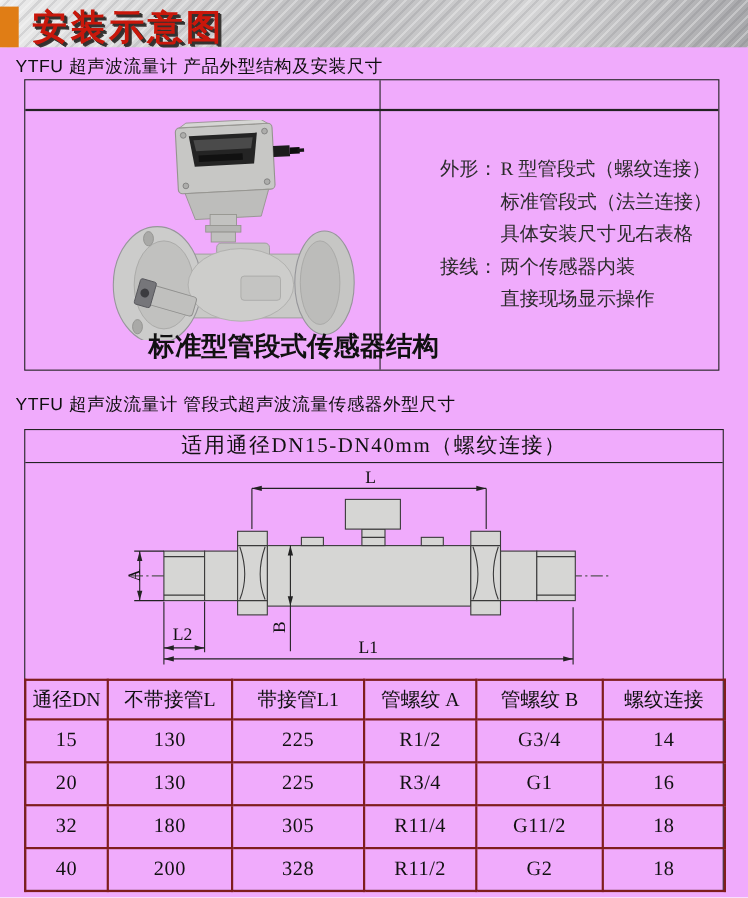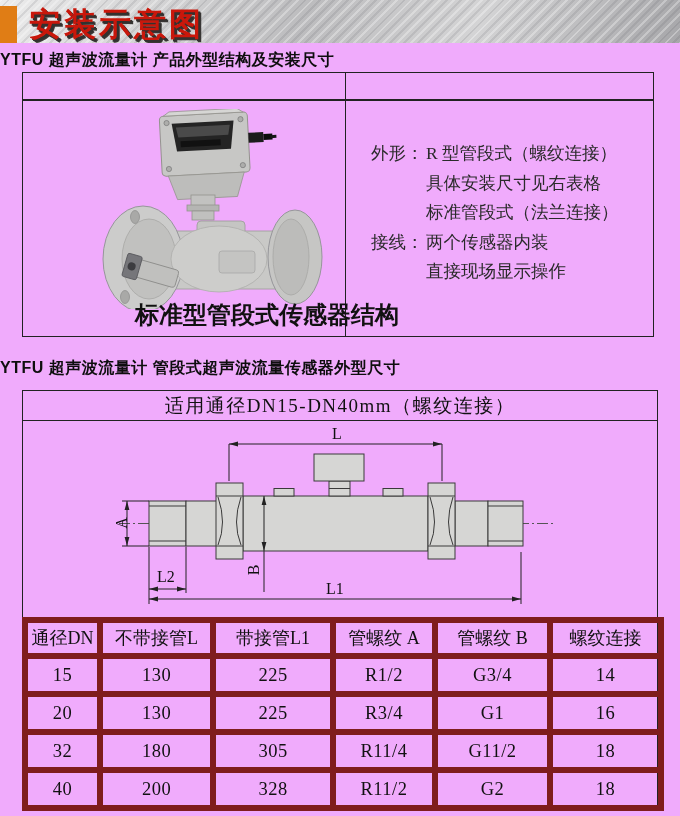--- a/index.html
+++ b/index.html
@@ -19,37 +19,37 @@
     position:absolute; left:0; top:6px; width:17px; height:37px; background:#e07d15;
   }
   .banner h1 {
     position:absolute; left:29px; top:3px;
     font-family:"Liberation Sans","DejaVu Sans",sans-serif;
     font-size:32px; font-weight:900; letter-spacing:3px;
     color:#c9170b; text-shadow:2px 2px 0 #33312f, 3px 3px 0 #3a3836;
   }
   
   .h-sec {
-    position:absolute; left:0;
+    position:absolute; left:14px;
     font-family:"Liberation Sans","DejaVu Sans",sans-serif;
-    font-size:16px; font-weight:bold; color:#0e0e0e; letter-spacing:0.5px;
+    font-size:16px; font-weight:normal; color:#0e0e0e; letter-spacing:0.5px;
   }
   .h-sec1 { top:50px; }
   .h-sec2 { top:358px; }
   
   .t1 {
     position:absolute; left:22px; top:72px; width:632px; height:265px;
     border:1px solid #222;
   }
   .t1-hrow { position:absolute; left:0; top:0; width:100%; height:28px; border-bottom:2px solid #222; }
   .t1-vline { position:absolute; left:322px; top:0; width:0; height:100%; border-left:1px solid #222; }
   .t1-left  { position:absolute; left:0; top:28px; width:322px; height:235px; }
   .t1-right { position:absolute; left:323px; top:28px; width:308px; height:235px; padding:38px 0 0 25px; }
   .desc-line { font-size:17.5px; line-height:29.5px; color:#2b2b2b; white-space:nowrap; }
-  .desc-line .dl { display:inline-block; width:55px; }
+  .desc-line .dl { display:inline-block; width:55px;margin-left:29px; }
   .photo-wrap { position:absolute; left:76px; top:8px; width:224px; height:200px; }
   .caption {
     position:absolute; left:112px; bottom:5px; white-space:nowrap;
     font-family:"Liberation Sans","DejaVu Sans",sans-serif;
     font-size:24px; font-weight:bold; color:#111;
   }
   
   .t2 {
     position:absolute; left:22px; top:390px; width:636px; height:420px;
     border:1px solid #222;
@@ -58,21 +58,21 @@
     position:absolute; left:0; top:0; width:100%; height:30px; border-bottom:1px solid #222;
     text-align:center; font-size:19px; letter-spacing:1.5px; line-height:29px; color:#111;
   }
   .t2-drawing { position:absolute; left:0; top:31px; width:634px; height:195px; }
   .t2-drawing svg { display:block; }
   table.t2-data {
     position:absolute; left:-1px; top:226px; width:636px; height:194px;
     border-collapse:collapse; table-layout:fixed;
   }
   table.t2-data th, table.t2-data td {
-    border:6px solid #7f1d1d; text-align:center; vertical-align:middle;
+    border:2px solid #7f1d1d; text-align:center; vertical-align:middle;
     font-weight:normal; color:#111; padding:0;
   }
   table.t2-data th { font-size:18px; height:36px; }
   table.t2-data td { font-size:18.5px; height:31px; letter-spacing:0.5px;margin-left:47px; }
   .dim-text { font-family:"Liberation Serif","DejaVu Serif",serif; font-size:16px; fill:#111; }
 </style>
 </head>
 <body>
 
 <div class="page">
@@ -134,22 +134,22 @@
             <rect x="24" y="155" width="15" height="24" rx="2" fill="#76767a" stroke="#55555a" stroke-width="0.8"></rect>
             <circle cx="31" cy="167" r="4" fill="#3c3c40"></circle>
           </g>
         </svg>
       </div>
       <div class="caption">标准型管段式传感器结构</div>
     </div>
 
     <div class="t1-right">
       <div class="desc-line"><span class="dl">外形：</span><span>R 型管段式（螺纹连接）</span></div>
+      <div class="desc-line"><span class="dl"></span><span>标准管段式（法兰连接）</span></div>
       <div class="desc-line"><span class="dl"></span><span>具体安装尺寸见右表格</span></div>
-      <div class="desc-line"><span class="dl"></span><span>标准管段式（法兰连接）</span></div>
       <div class="desc-line"><span class="dl">接线：</span><span>两个传感器内装</span></div>
       <div class="desc-line"><span class="dl"></span><span>直接现场显示操作</span></div>
     </div>
   </div>
 
   <h2 class="h-sec h-sec2">YTFU 超声波流量计 管段式超声波流量传感器外型尺寸</h2>
 
   <div class="t2">
     <div class="t2-title">适用通径DN15-DN40mm（螺纹连接）</div>
 

